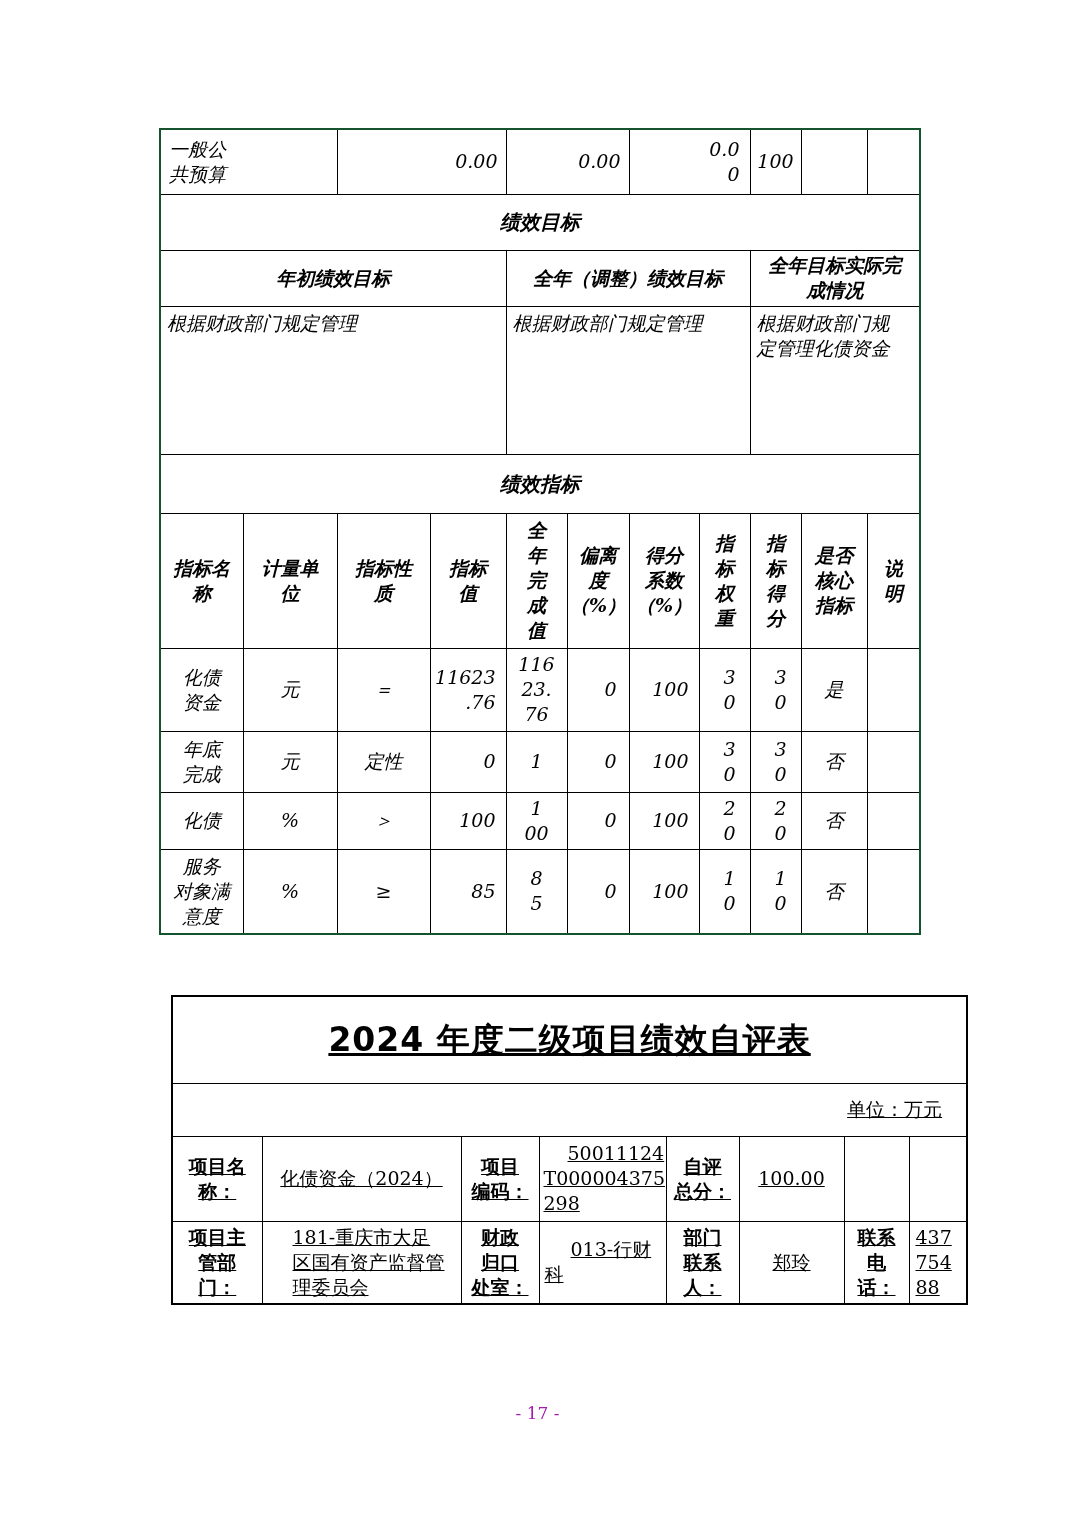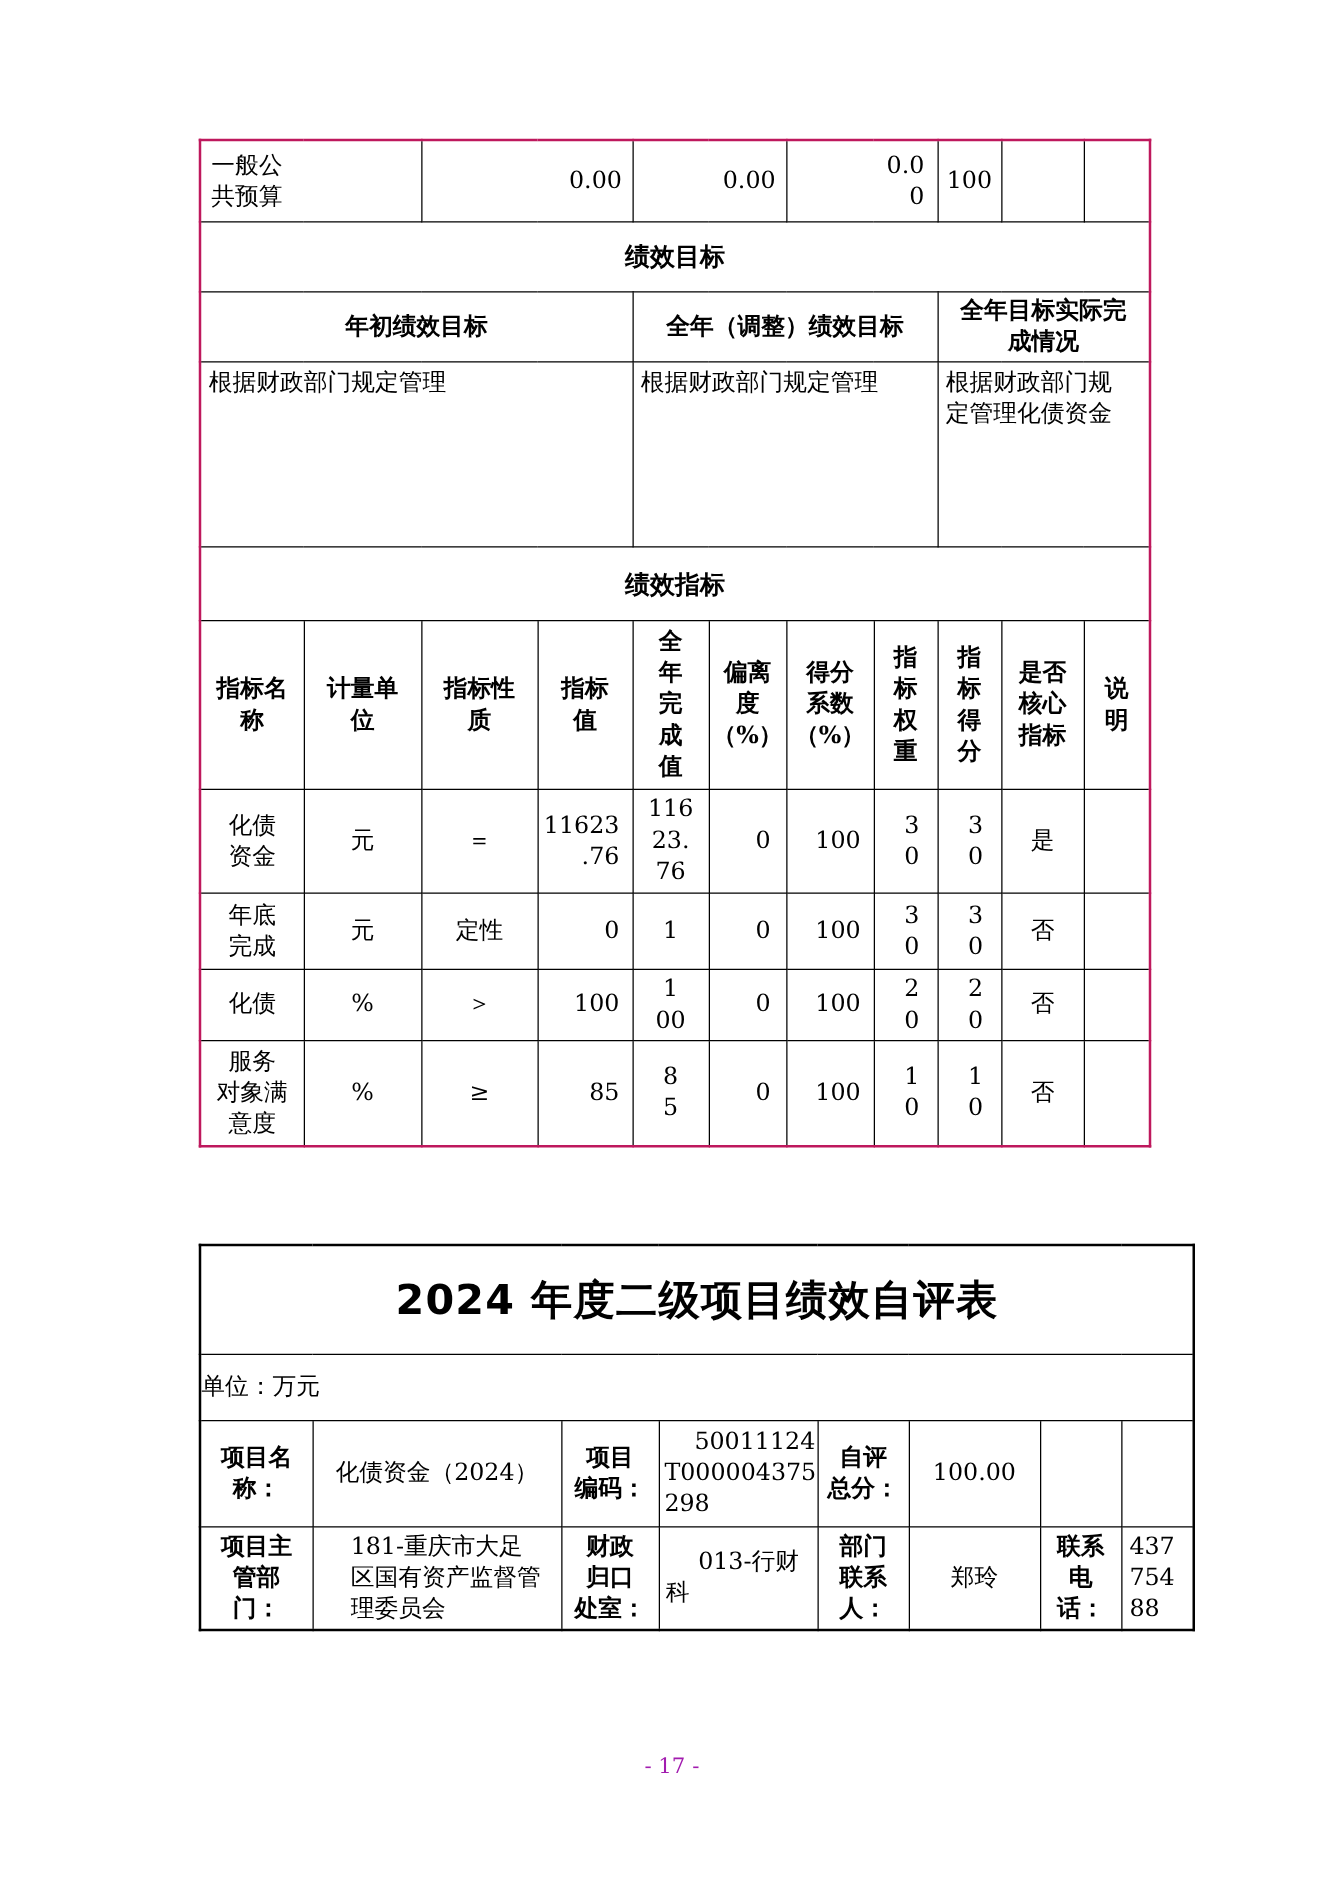--- a/index.html
+++ b/index.html
@@ -5,22 +5,22 @@
   html,body{margin:0;padding:0;background:#e8e8e8;}
   .page{
     position:relative;
     width:1075px;height:1520px;
     background:#ffffff;
     font-family:"DejaVu Serif","Liberation Serif",serif;
     color:#000000;
     overflow:hidden;
   }
   table{border-collapse:collapse;table-layout:fixed;position:absolute;background:#fff;}
-  #t1{left:159px;top:111px;width:762px;border:2px solid #be185d;}
-  #t2{left:159px;top:995px;width:797px;border:2px solid #000;}
+  #t1{left:159px;top:128px;width:762px;border:2px solid #14532d;font-style:italic;}
+  #t2{left:171px;top:995px;width:797px;border:2px solid #000;text-decoration:underline;}
   td,th{
     border:1px solid #000;
     padding:0;
     font-size:19px;
     line-height:25px;
     font-weight:normal;
     vertical-align:middle;
     white-space:pre-line;
     overflow:hidden;
     text-align:left;
@@ -41,21 +41,21 @@
   .pl6{padding-left:6px;margin-left:40px;}
   .pl8{padding-left:8px;}
   .pl14{padding-left:30px;padding-right:10px;}
   .pr8{padding-right:8px;}
   .pr10{padding-right:10px;}
   .pr12{padding-right:12px;}
   .pr14{padding-right:14px;}
   .pt4{padding-top:4px;padding-right:8px;}
   .ind24{text-indent:24px;padding-left:4px;}
   .ind26{text-indent:26px;padding-left:5px;}
-  .unit{text-align:left;padding-right:10px;}
+  .unit{text-align:right;padding-right:24px;}
   .footer{
     position:absolute;left:0;top:1403px;width:100%;
     text-align:center;font-size:17px;color:#a21caf;
   }
 </style>
 </head>
 <body>
 
 <div class="page">
 

